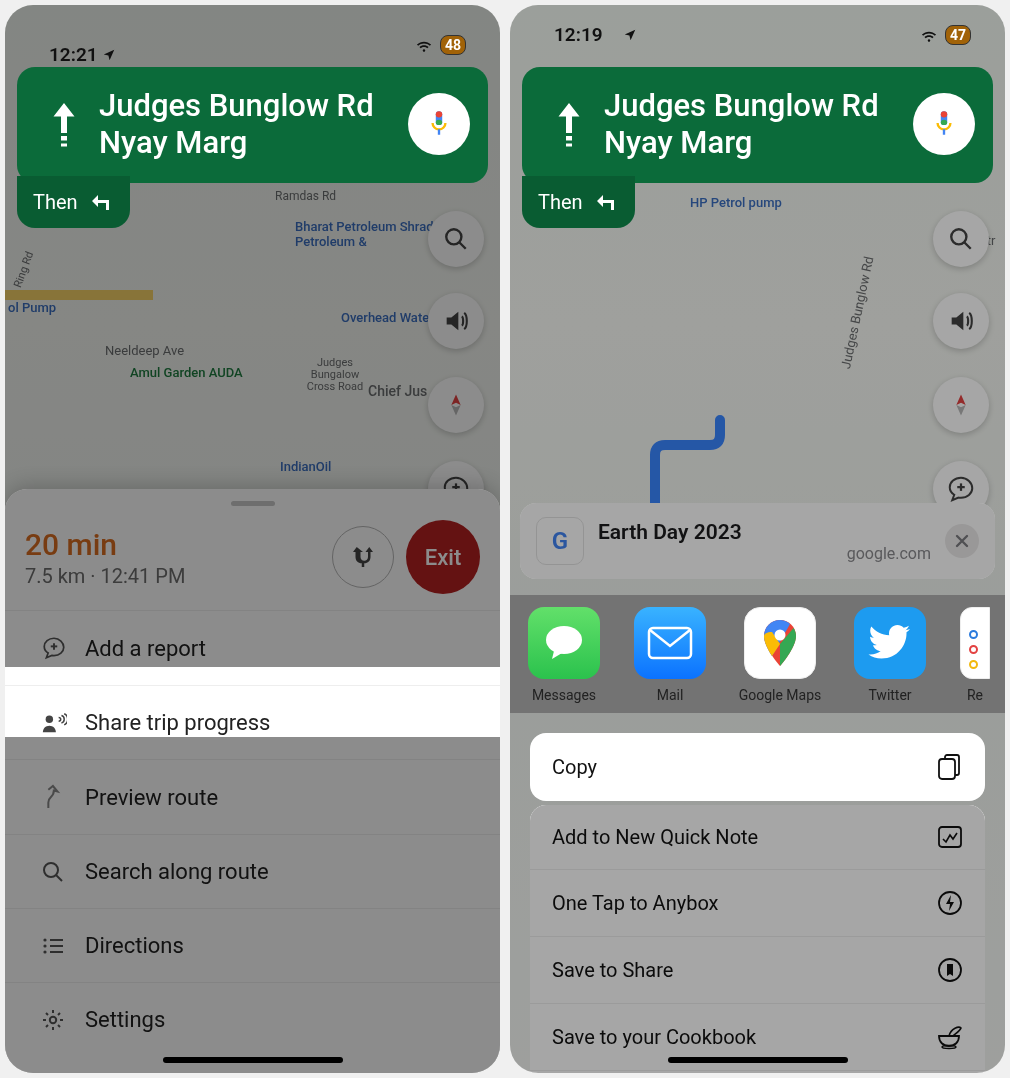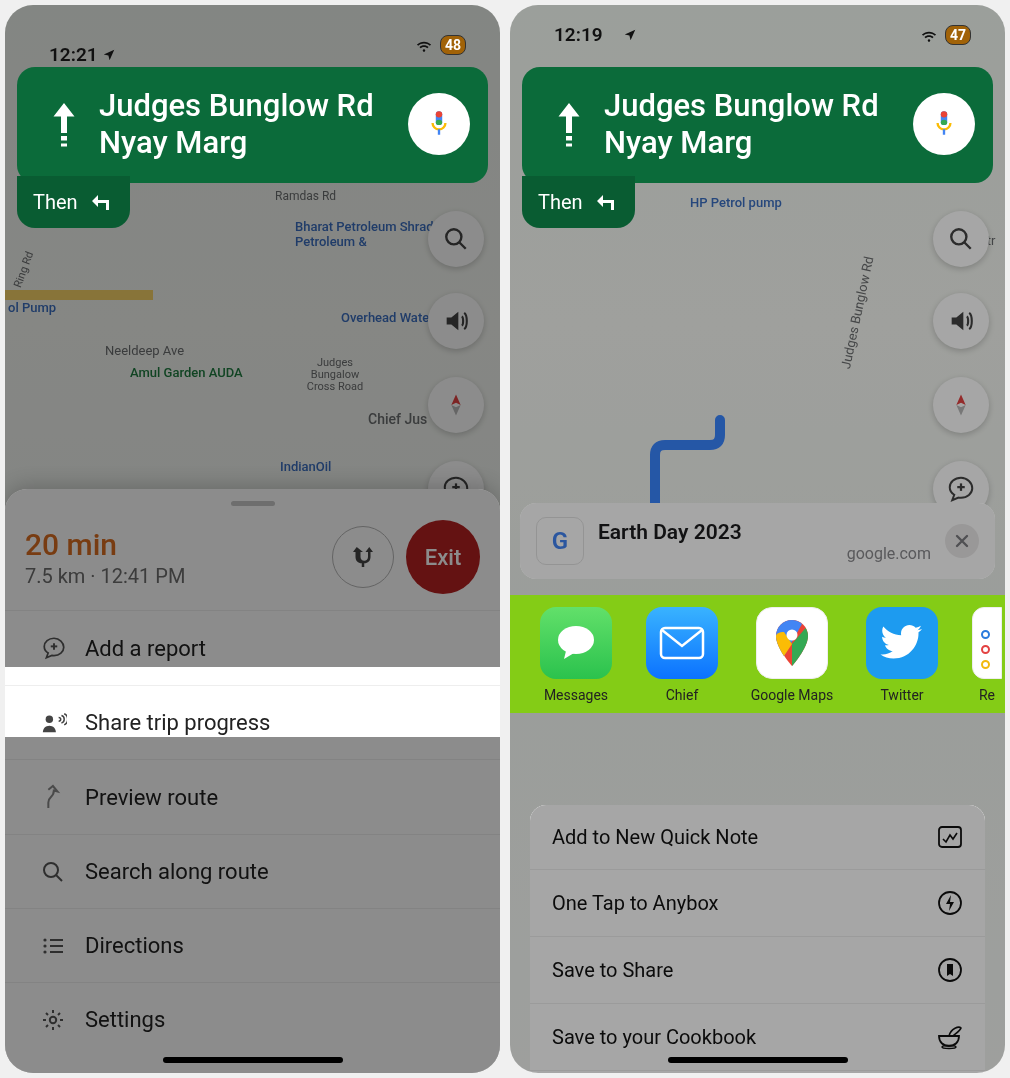--- a/index.html
+++ b/index.html
@@ -174,23 +174,23 @@
   }
   .share-title { font-size:21px; font-weight:600; color:#1c1c1e; }
   .share-sub { font-size:16px; color:#8a8a8e;text-align:right; }
   .share-close {
     width:34px; height:34px; border-radius:50%; background:#eceaea;
     display:flex; align-items:center; justify-content:center; color:#7c7c80; font-size:18px;
   }
   .app-row {
     position:absolute;
     top: 590px; left: 0; right: 0;
-    display:flex; padding: 12px 18px 10px 30px; gap: 34px;
+    display:flex; padding: 12px 18px 10px 18px; gap: 34px;
     z-index: 100;
-    background: #84cc16;
+    background: #737373;
     overflow: hidden;
   }
   .app-item { display:flex; flex-direction:column; align-items:center; width: 80px; }
   .app-icon {
     width: 72px; height:72px; border-radius:16px;
     display:flex; align-items:center; justify-content:center;
     font-size: 38px; color:#fff;
   }
   .app-label { font-size:14px; color:#222; margin-top:8px; white-space:nowrap; }
   .action-group {
@@ -225,21 +225,21 @@
 <body>
 
 <div class="phone">
   <div class="map-bg">
     <div class="map-lines"></div>
     <div class="map-label blue" style="top:215px;left:290px;line-height:1.15;">Bharat Petroleum Shraddha Petroleum &amp;</div>
     <div class="map-label blue" style="top:305px;left:336px;">Overhead Water Tank</div>
     <div class="map-label" style="top:338px;left:100px;">Neeldeep Ave</div>
     <div class="map-label" style="top:360px;left:125px;color:#1f7d41;font-weight:500">Amul Garden AUDA</div>
     <div class="map-label" style="top:352px;left:295px;font-size:11px;text-align:center;line-height:1.1;width:70px;">Judges Bungalow Cross Road</div>
-    <div class="map-label" style="top:406px;left:363px;font-size:14px;font-weight:500">Chief Jus</div>
+    <div class="map-label" style="top:378px;left:363px;font-size:14px;font-weight:500">Chief Jus</div>
     <div class="map-label blue" style="top:454px;left:275px;">IndianOil</div>
     <div class="map-label" style="top:184px;left:270px;font-size:12px">Ramdas Rd</div>
     <div class="map-label" style="top:258px;left:0px;font-size:11px;transform:rotate(-70deg)">Ring Rd</div>
     <div class="map-label blue" style="top:295px;left:3px;font-size:13px">ol Pump</div>
   </div>
 
   <div class="round-btn" style="top:206px;right:16px">
     <svg width="26" height="26" viewBox="0 0 24 24">
         <circle cx="10" cy="10" r="7" fill="none" stroke="#444" stroke-width="2.2"></circle>
         <line x1="15" y1="15" x2="21" y2="21" stroke="#444" stroke-width="2.2"></line>
@@ -504,21 +504,21 @@
       </div>
       <div class="app-label">Messages</div>
     </div>
     <div class="app-item">
       <div class="app-icon" style="background:linear-gradient(180deg,#39b3ff,#0b72ff)">
         <svg width="46" height="34" viewBox="0 0 46 34">
             <rect x="2" y="2" width="42" height="30" rx="4" fill="none" stroke="#fff" stroke-width="2.5"></rect>
             <path d="M3 4 L23 20 L43 4" fill="none" stroke="#fff" stroke-width="2.5"></path>
           </svg>
       </div>
-      <div class="app-label">Chief</div>
+      <div class="app-label">Mail</div>
     </div>
     <div class="app-item">
       <div class="app-icon" style="background:#fff;border:1px solid #eee">
         <svg width="40" height="50" viewBox="0 0 40 50">
           <path d="M20 2C11 2 4 9 4 18c0 12 16 30 16 30s16-18 16-30C36 9 29 2 20 2z" fill="#EA4335"></path>
           <path d="M20 2C11 2 4 9 4 18c0 6 4 14 8 20L30 6C27 3.5 23.7 2 20 2z" fill="#4285F4"></path>
           <path d="M4 18c0 6 4 14 8 20l8-12-8-12C7 14 4 16 4 18z" fill="#FBBC05"></path>
           <path d="M20 48s16-18 16-30c0-3-1-5.7-2.5-8L20 26v22z" fill="#34A853"></path>
           <circle cx="20" cy="17" r="5.5" fill="#fff"></circle>
         </svg>
@@ -536,20 +536,29 @@
     <div class="app-item" style="width:30px">
       <div class="app-icon" style="background:#fff;border:1px solid #eee;width:30px;border-radius:12px 0 0 12px;align-items:flex-start;padding-top:12px;flex-direction:column;gap:6px">
         <div style="width:9px;height:9px;border-radius:50%;border:2px solid #2b7bdd;margin-left:8px"></div>
         <div style="width:9px;height:9px;border-radius:50%;border:2px solid #e34242;margin-left:8px"></div>
         <div style="width:9px;height:9px;border-radius:50%;border:2px solid #f2b90f;margin-left:8px"></div>
       </div>
       <div class="app-label">Re</div>
     </div>
   </div>
 
+  <div class="action-group">
+    <div class="action-row">
+      <span>Copy</span>
+      <svg width="26" height="28" viewBox="0 0 26 28">
+          <rect x="2" y="6" width="16" height="20" rx="3" fill="none" stroke="#111" stroke-width="1.8"></rect>
+          <path d="M8 6V4a2 2 0 0 1 2-2h10a2 2 0 0 1 2 2v16a2 2 0 0 1-2 2h-2" fill="none" stroke="#111" stroke-width="1.8"></path>
+        </svg>
+    </div>
+  </div>
 
   <div class="action-group2">
     <div class="action-row">
       <span>Add to New Quick Note</span>
       <svg width="26" height="24" viewBox="0 0 26 24">
           <rect x="2" y="2" width="22" height="20" rx="3" fill="none" stroke="#111" stroke-width="1.8"></rect>
           <path d="M6 14l3 3 4-7 3 4 4-6" fill="none" stroke="#111" stroke-width="1.6"></path>
         </svg>
     </div>
     <div class="action-row">

